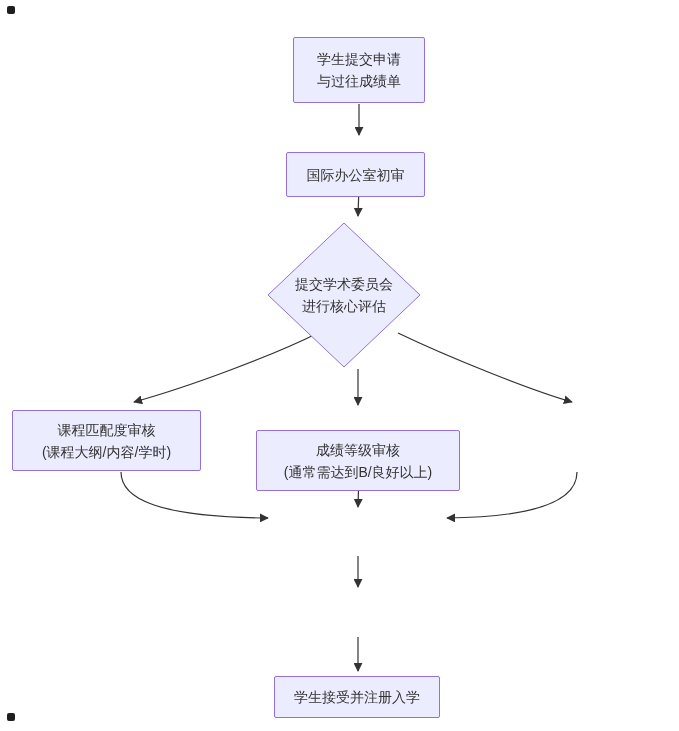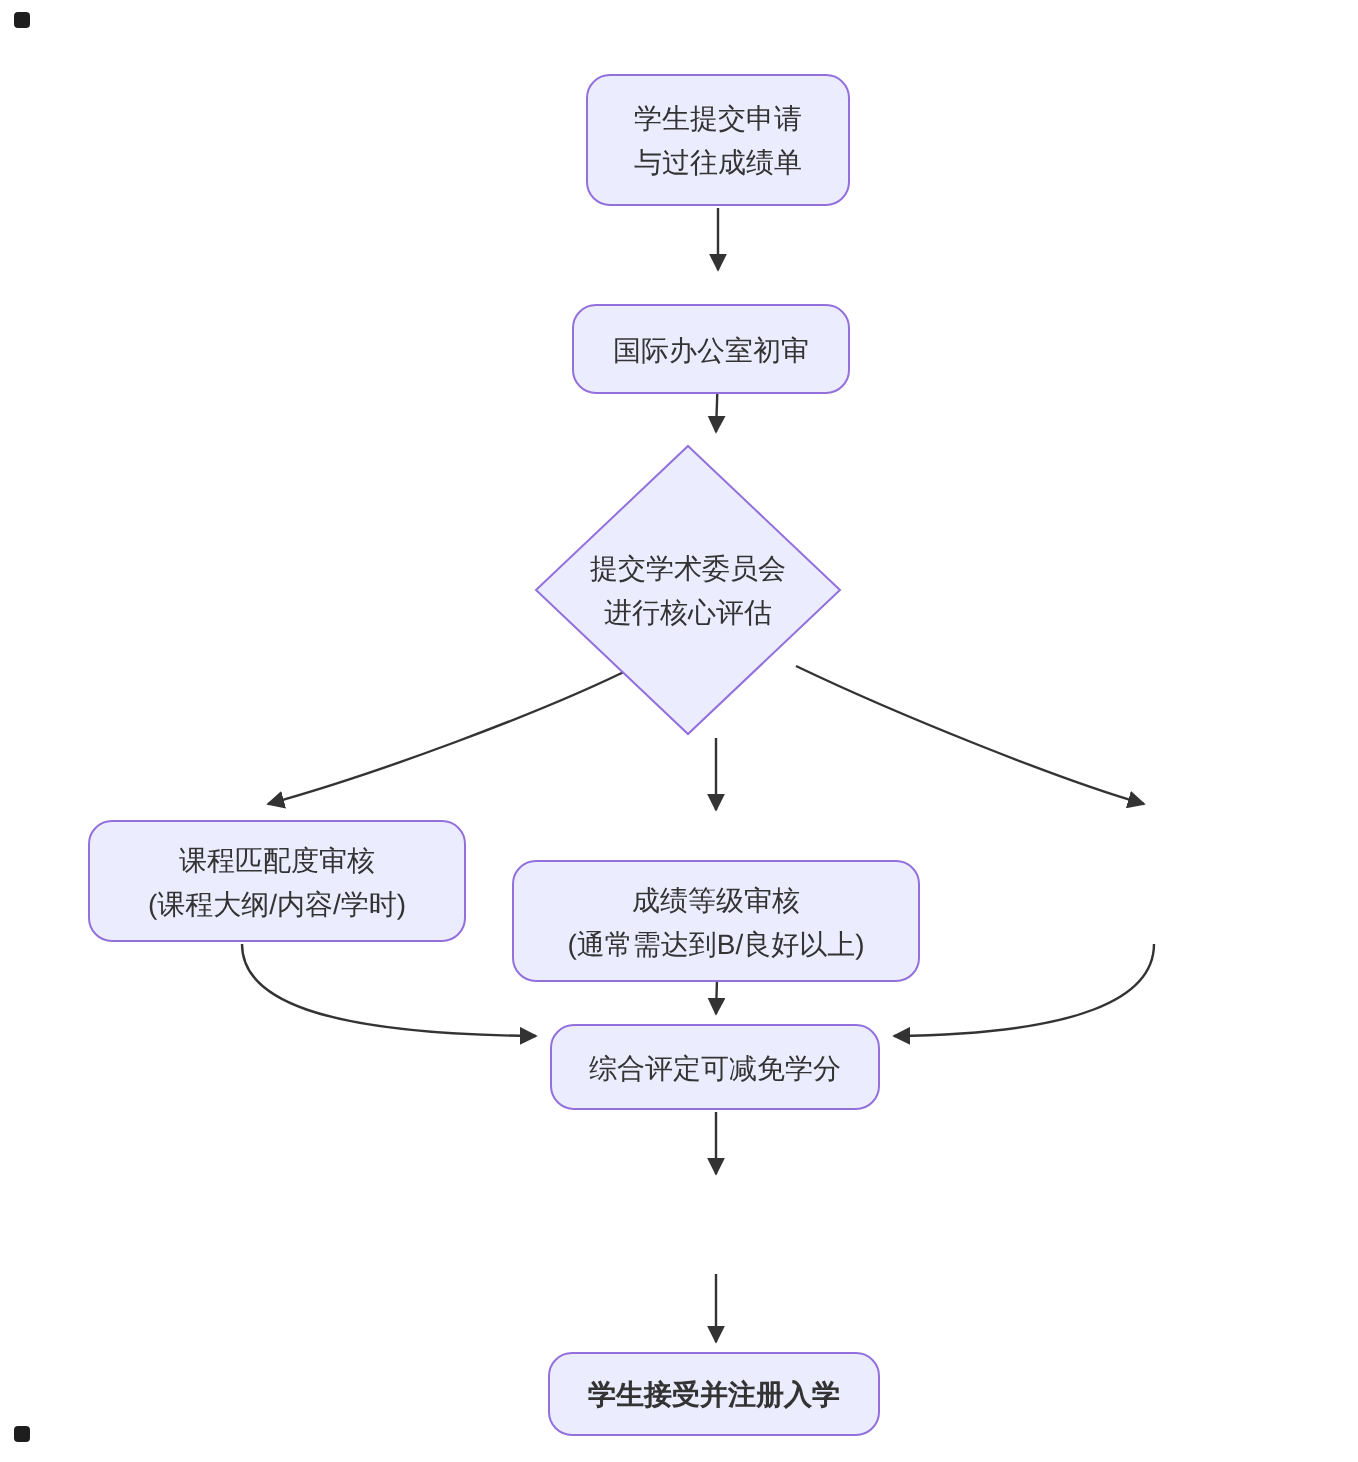--- a/index.html
+++ b/index.html
@@ -45,35 +45,35 @@
     align-items:center;
     justify-content:center;
     text-align:center;
     font-size:14px;
     color:var(--text);
     line-height:22px;
   }
   .rect-node{
     background:var(--node-fill);
     border:1px solid var(--node-border);
-    border-radius:12px;
+    border-radius:2px;
   }
   .node span{display:block;white-space:nowrap;}
   #node-start  {left:293px;top:37px; width:132px;height:66px;}
   #node-office {left:286px;top:140px;width:139px;height:45px;margin-top:12px;}
   #node-committee{left:267px;top:222px;width:154px;height:146px;background:transparent;border:none;}
   #node-committee svg{position:absolute;left:0;top:0;}
   #node-committee polygon{fill:var(--node-fill);stroke:var(--node-border);stroke-width:1;}
   #node-committee .label{position:relative;z-index:1;}
-  #node-course {left:44px; top:410px;width:189px;height:61px;}
+  #node-course {left:12px; top:410px;width:189px;height:61px;}
   #node-grade  {left:256px;top:430px;width:204px;height:61px;}
   #node-credit {left:497px;top:410px;width:166px;height:61px;}
   #node-summary{left:275px;top:512px;width:165px;height:43px;}
   #node-report {left:269px;top:592px;width:178px;height:44px;}
-  #node-enroll {left:274px;top:676px;width:166px;height:42px;font-weight:bold;}
+  #node-enroll {left:274px;top:676px;width:166px;height:42px;}
 </style>
 </head>
 <body>
 
 <div id="stage">
 
   <div id="corner-top" class="corner-mark"></div>
   <div id="corner-bottom" class="corner-mark"></div>
 
   <svg id="edges" width="679" height="731" viewBox="0 0 679 731">
@@ -117,22 +117,19 @@
     <span>课程匹配度审核</span>
     <span>(课程大纲/内容/学时)</span>
   </div>
 
   <div id="node-grade" class="node rect-node">
     <span>成绩等级审核</span>
     <span>(通常需达到B/良好以上)</span>
   </div>
 
 
-  <div id="node-summary" class="node rect-node">
-    <span>综合评定可减免学分</span>
-  </div>
 
 
   <div id="node-enroll" class="node rect-node">
     <span>学生接受并注册入学</span>
   </div>
 
 </div>
 
 </body></html>

